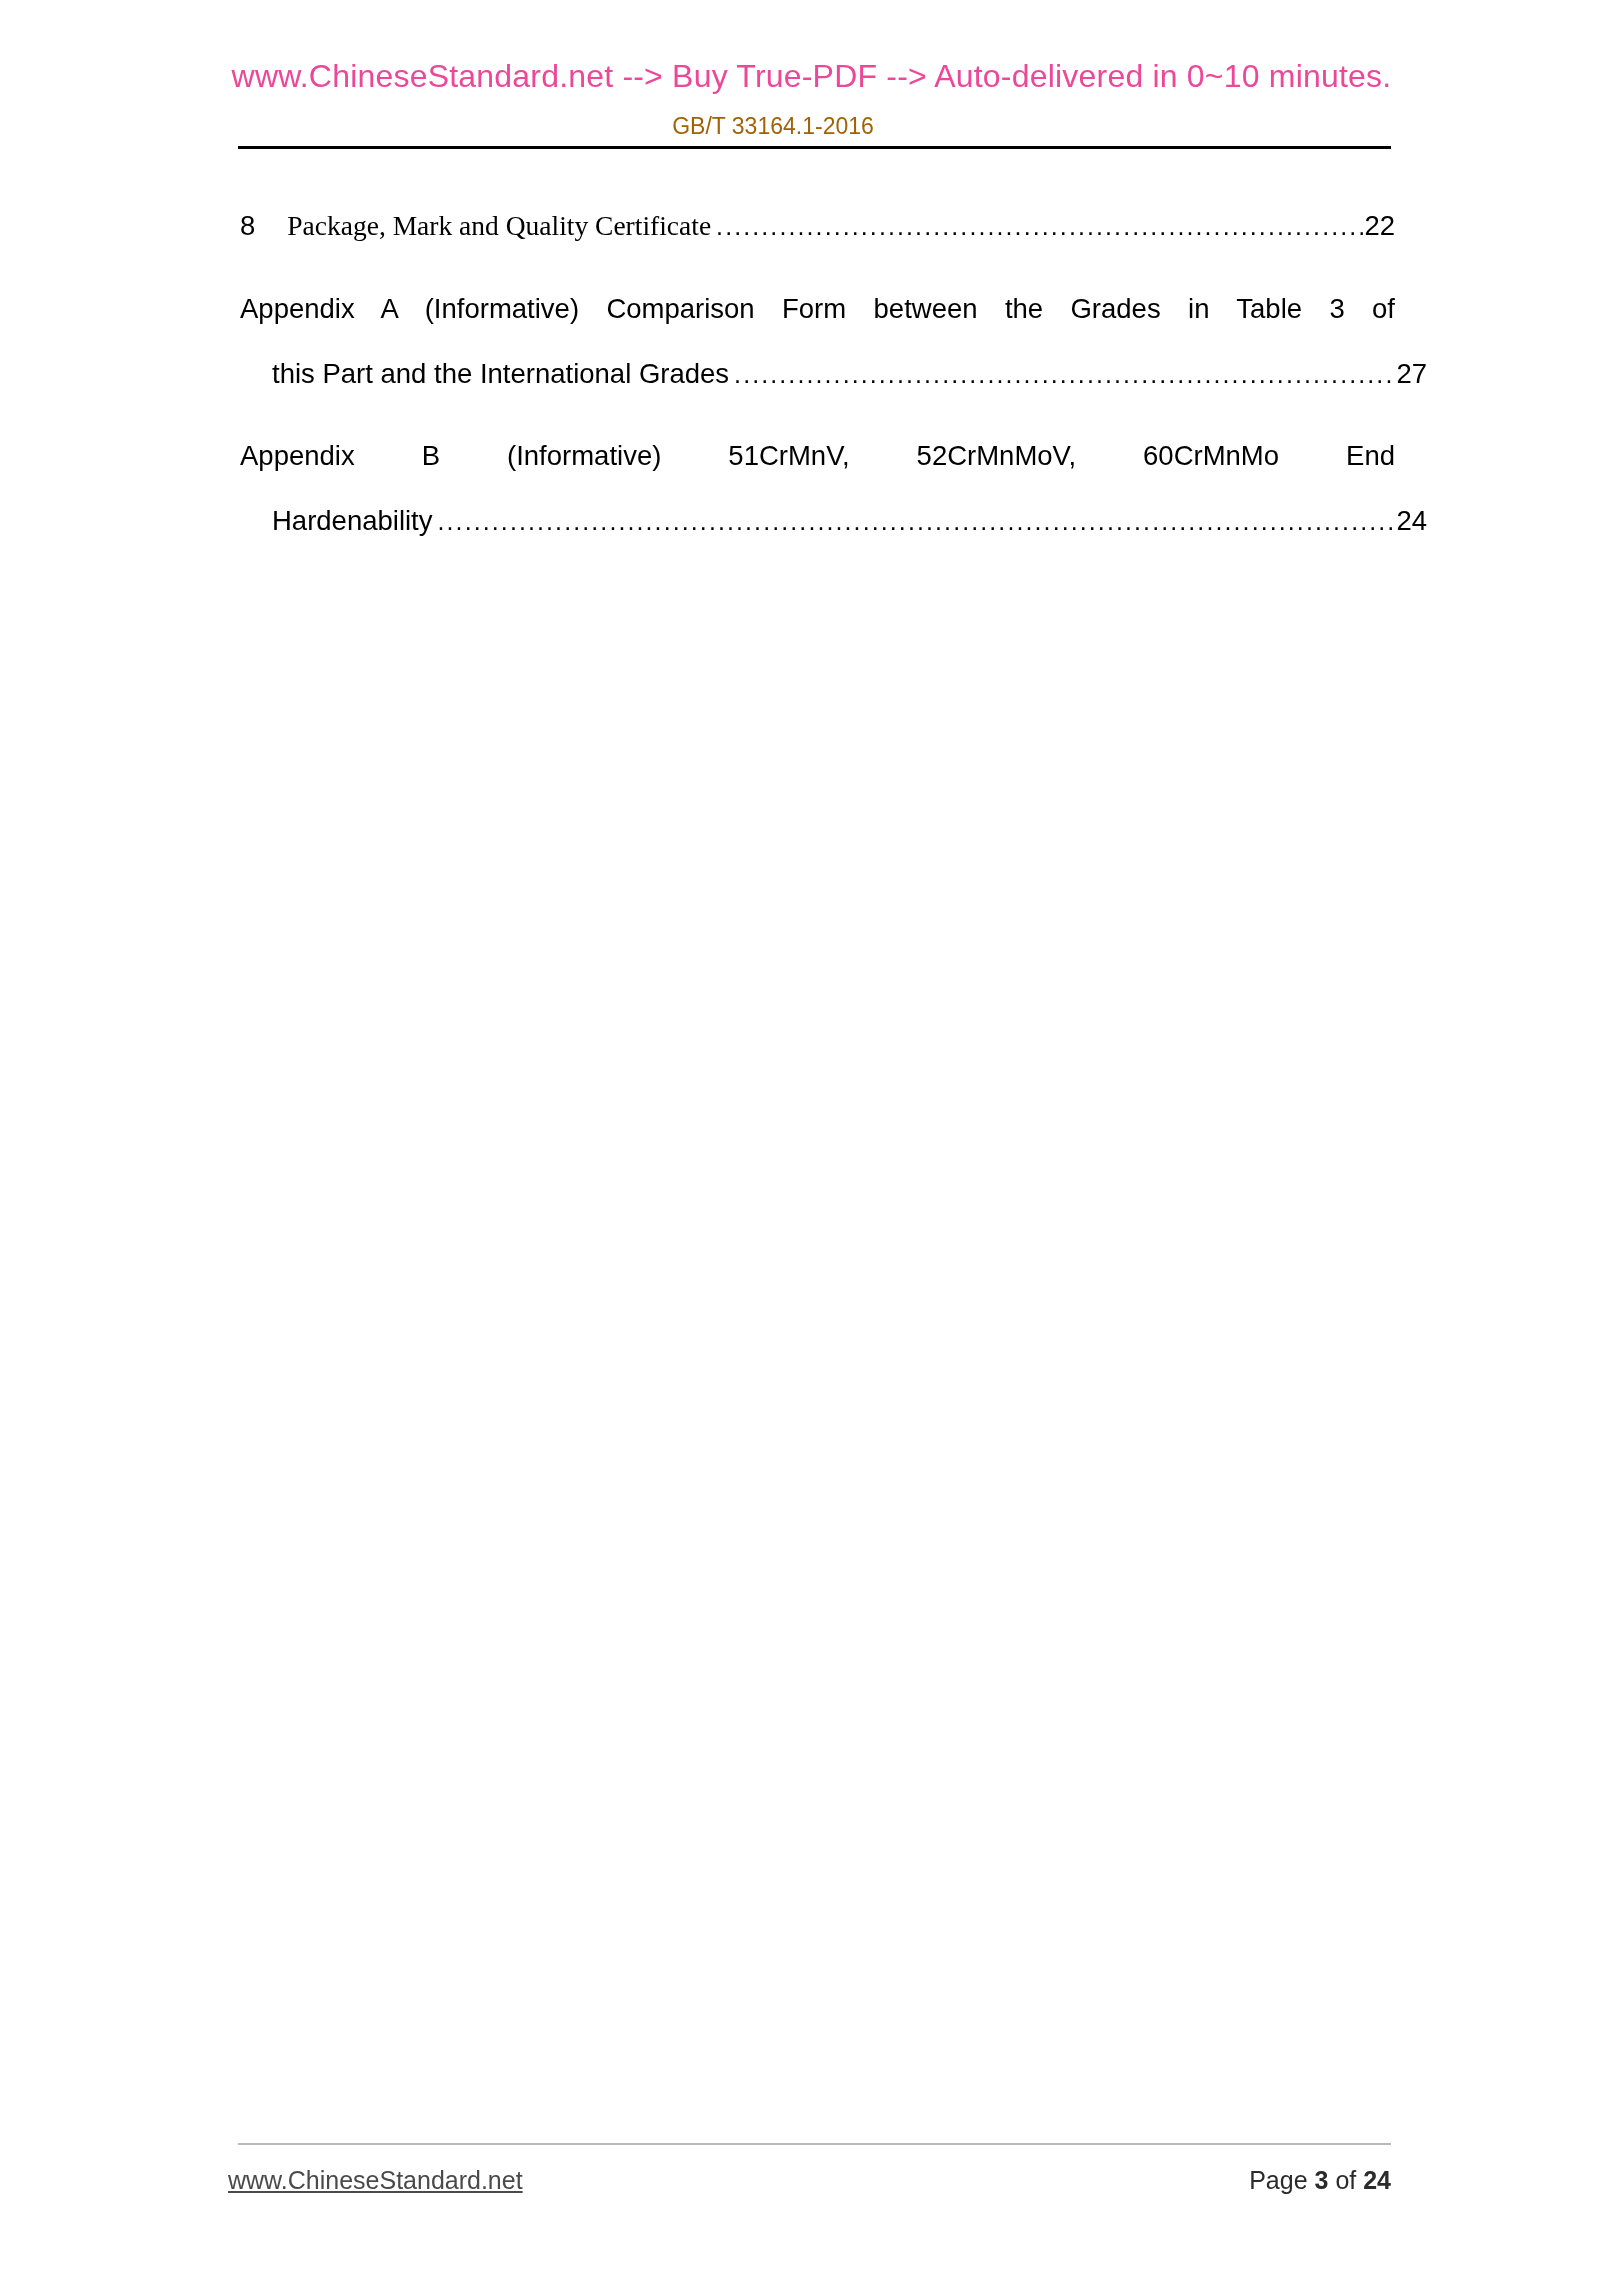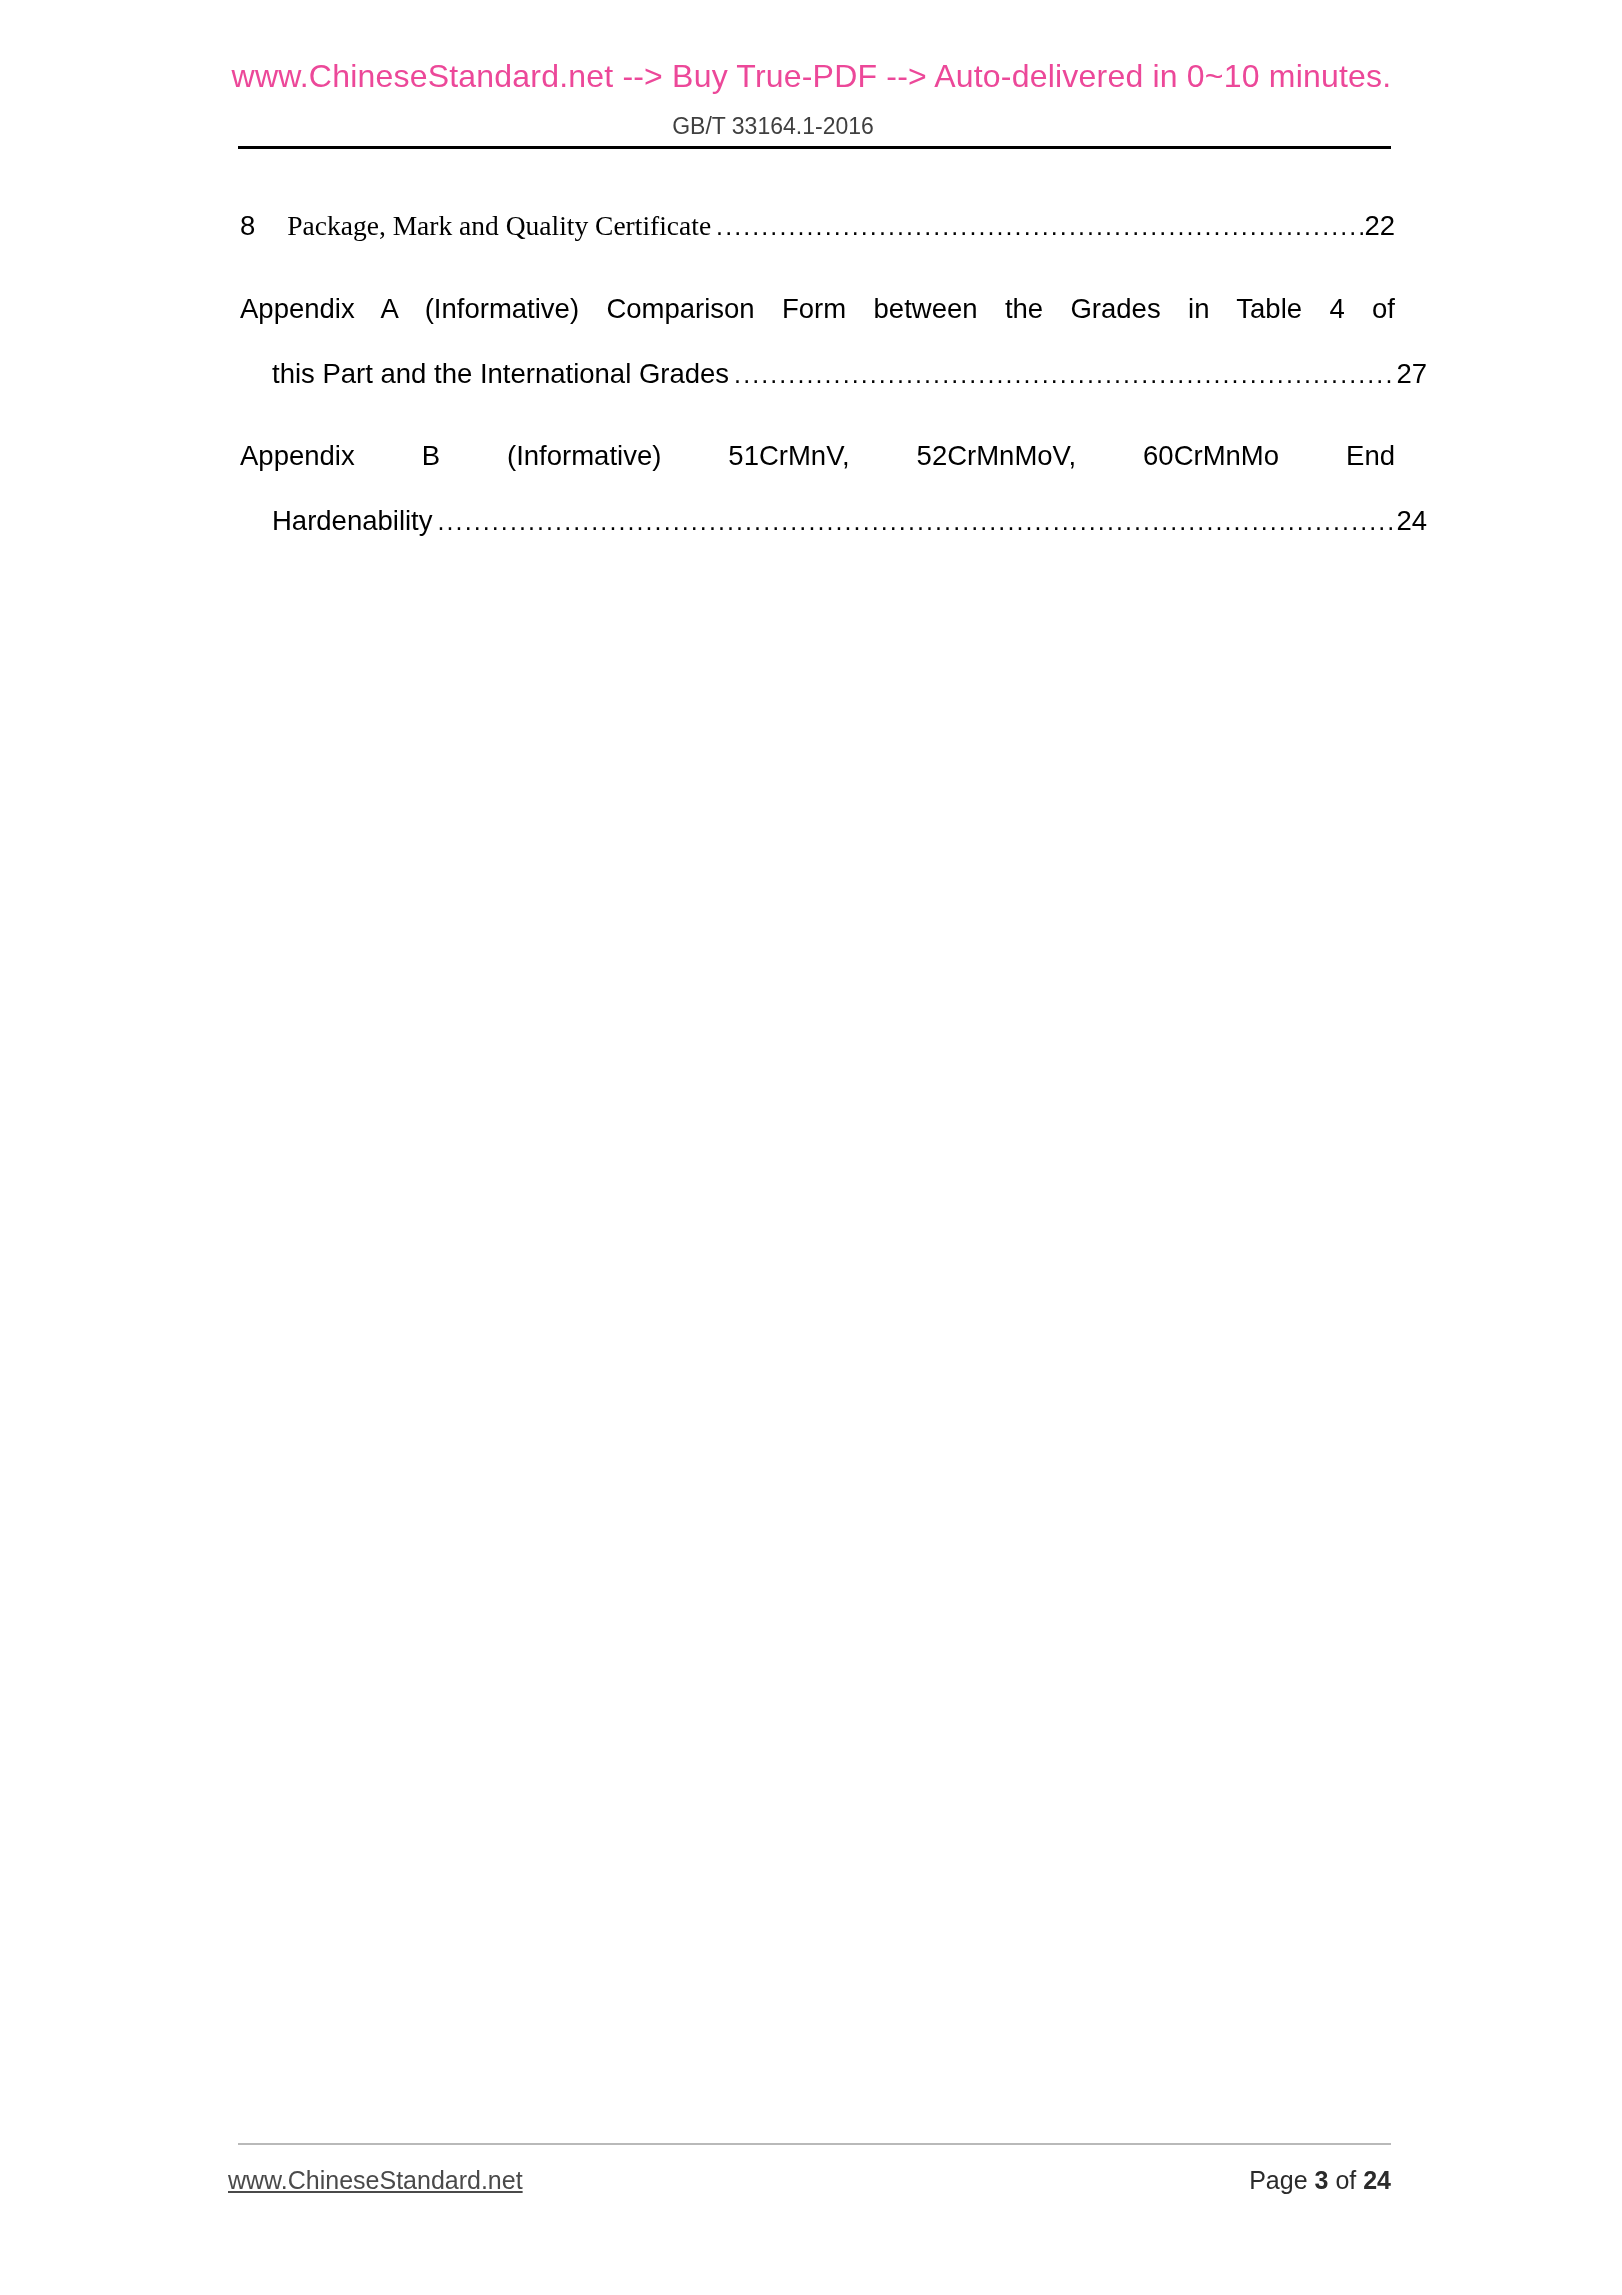--- a/index.html
+++ b/index.html
@@ -32,21 +32,21 @@
     letter-spacing: 0.2px;
     white-space: nowrap;
   }
   .std-code {
     position: absolute;
     top: 113px;
     left: 0;
     width: 1546px;
     text-align: center;
     font-size: 23px;
-    color: #404040;
+    color: #a16207;
   }
   .header-rule {
     position: absolute;
     top: 146px;
     left: 238px;
     width: 1153px;
     height: 2.5px;
     background: #000000;
   }
 
@@ -153,21 +153,21 @@
     <div class="toc-entry">
       <div class="toc-line">
         <span class="toc-num">8</span>
         <span class="toc-label" style="margin-left:32px;font-family:Liberation Serif, serif;">Package, Mark and Quality Certificate</span>
         <span class="toc-leader">..........................................................................................................</span>
         <span class="toc-page">22</span>
       </div>
     </div>
 
     <div class="toc-para">
-      <span class="first-line">Appendix A (Informative) Comparison Form between the Grades in Table 4 of</span>
+      <span class="first-line">Appendix A (Informative) Comparison Form between the Grades in Table 3 of</span>
       <span class="toc-para-wrap">
         <span class="toc-label">this Part and the International Grades</span>
         <span class="toc-leader">..........................................................................................................</span>
         <span class="toc-page">27</span>
       </span>
     </div>
 
     <div class="toc-para">
       <span class="first-line">Appendix    B    (Informative)    51CrMnV,    52CrMnMoV,    60CrMnMo    End</span>
       <span class="toc-para-wrap">

